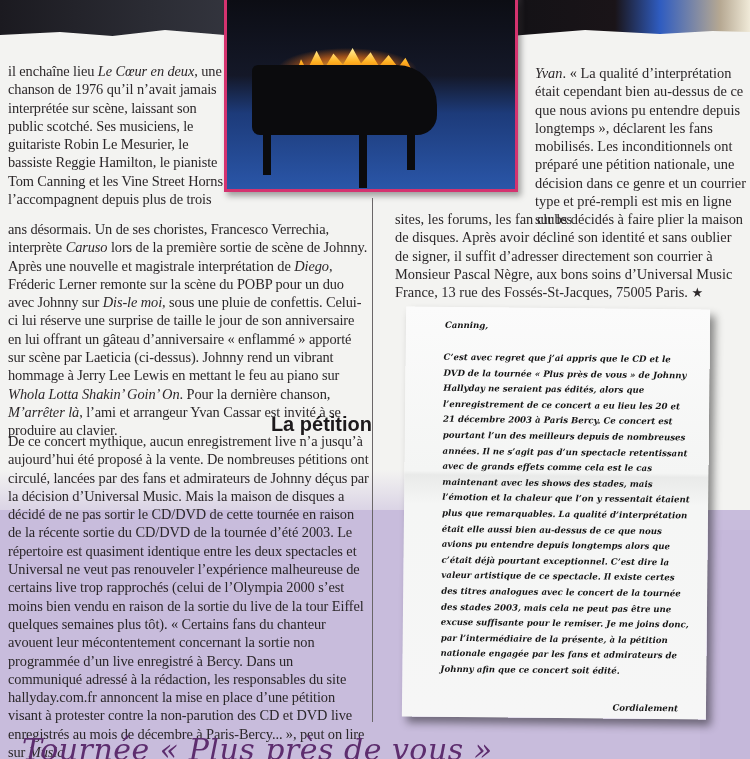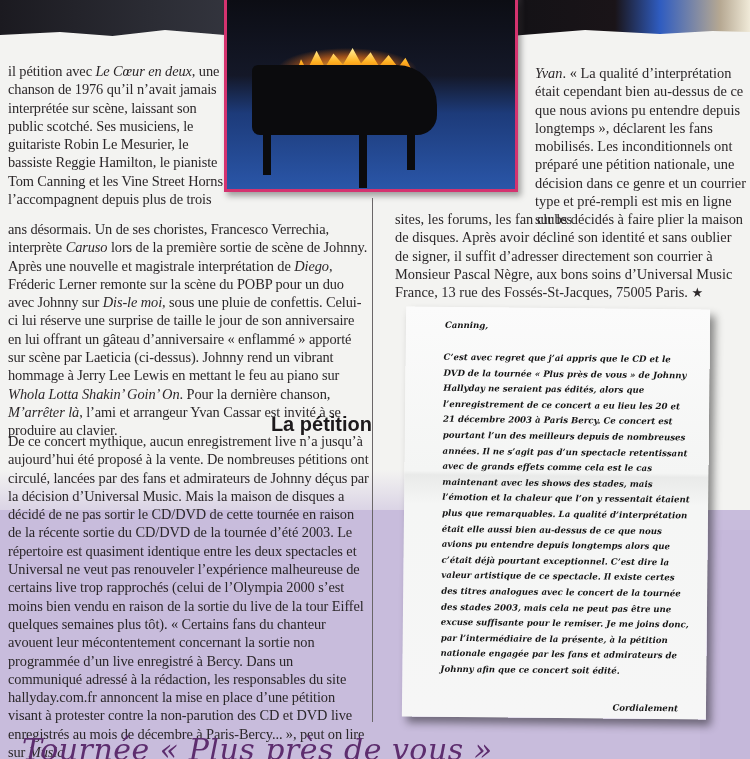--- a/index.html
+++ b/index.html
@@ -102,21 +102,21 @@
 <div class="top-photo-torn"></div>
 
 <div class="concert-photo" title="piano en flammes sur scène">
   <div class="flames"></div>
   <div class="piano-body"></div>
   <div class="piano-leg" style="left:36px;top:130px;height:45px;"></div>
   <div class="piano-leg" style="left:132px;top:130px;height:58px;"></div>
   <div class="piano-leg" style="left:180px;top:125px;height:45px;"></div>
 </div>
 
-<div class="text-col-left p1"><span>il pétition avec </span><em>Le Cœur en deux</em><span>, une chanson de 1976 qu’il n’avait jamais interprétée sur scène, laissant son public scotché. Ses musiciens, le guitariste Robin Le Mesurier, le bassiste Reggie Hamilton, le pianiste Tom Canning et les Vine Street Horns l’accompagnent depuis plus de trois</span></div>
+<div class="text-col-left p1"><span>il enchaîne lieu </span><em>Le Cœur en deux</em><span>, une chanson de 1976 qu’il n’avait jamais interprétée sur scène, laissant son public scotché. Ses musiciens, le guitariste Robin Le Mesurier, le bassiste Reggie Hamilton, le pianiste Tom Canning et les Vine Street Horns l’accompagnent depuis plus de trois</span></div>
 
 <div class="text-col-left p1b"><span>ans désormais. Un de ses choristes, Francesco Verrechia, interprète </span><em>Caruso</em><span> lors de la première sortie de scène de Johnny. Après une nouvelle et magistrale interprétation de </span><em>Diego</em><span>, Fréderic Lerner remonte sur la scène du POBP pour un duo avec Johnny sur </span><em>Dis-le moi</em><span>, sous une pluie de confettis. Celui-ci lui réserve une surprise de taille le jour de son anniversaire en lui offrant un gâteau d’anniversaire « enflammé » apporté sur scène par Laeticia (ci-dessus). Johnny rend un vibrant hommage à Jerry Lee Lewis en mettant le feu au piano sur </span><em>Whola Lotta Shakin’ Goin’ On</em><span>. Pour la dernière chanson, </span><em>M’arrêter là</em><span>, l’ami et arrangeur Yvan Cassar est invité à se produire au clavier.</span></div>
 
 <div class="heading">La pétition</div>
 
 <div class="text-col-left p2"><span>De ce concert mythique, aucun enregistrement live n’a jusqu’à aujourd’hui été proposé à la vente. De nombreuses pétitions ont circulé, lancées par des fans et admirateurs de Johnny déçus par la décision d’Universal Music. Mais la maison de disques a décidé de ne pas sortir le CD/DVD de cette tournée en raison de la récente sortie du CD/DVD de la tournée d’été 2003. Le répertoire est quasiment identique entre les deux spectacles et Universal ne veut pas renouveler l’expérience malheureuse de certains live trop rapprochés (celui de l’Olympia 2000 s’est moins bien vendu en raison de la sortie du live de la tour Eiffel quelques semaines plus tôt). « Certains fans du chanteur avouent leur mécontentement concernant la sortie non programmée d’un live enregistré à Bercy. Dans un communiqué adressé à la rédaction, les responsables du site hallyday.com.fr annoncent la mise en place d’une pétition visant à protester contre la non-parution des CD et DVD live enregistrés au mois de décembre à Paris-Bercy... », peut on lire sur </span><em>Music</em></div>
 
 <div class="col-rule"></div>
 
 <div class="text-col-right r1"><em>Yvan</em><span>. « La qualité d’interprétation était cependant bien au-dessus de ce que nous avions pu entendre depuis longtemps », déclarent les fans mobilisés. Les inconditionnels ont préparé une pétition nationale, une décision dans ce genre et un courrier type et pré-rempli est mis en ligne sur les</span></div>

